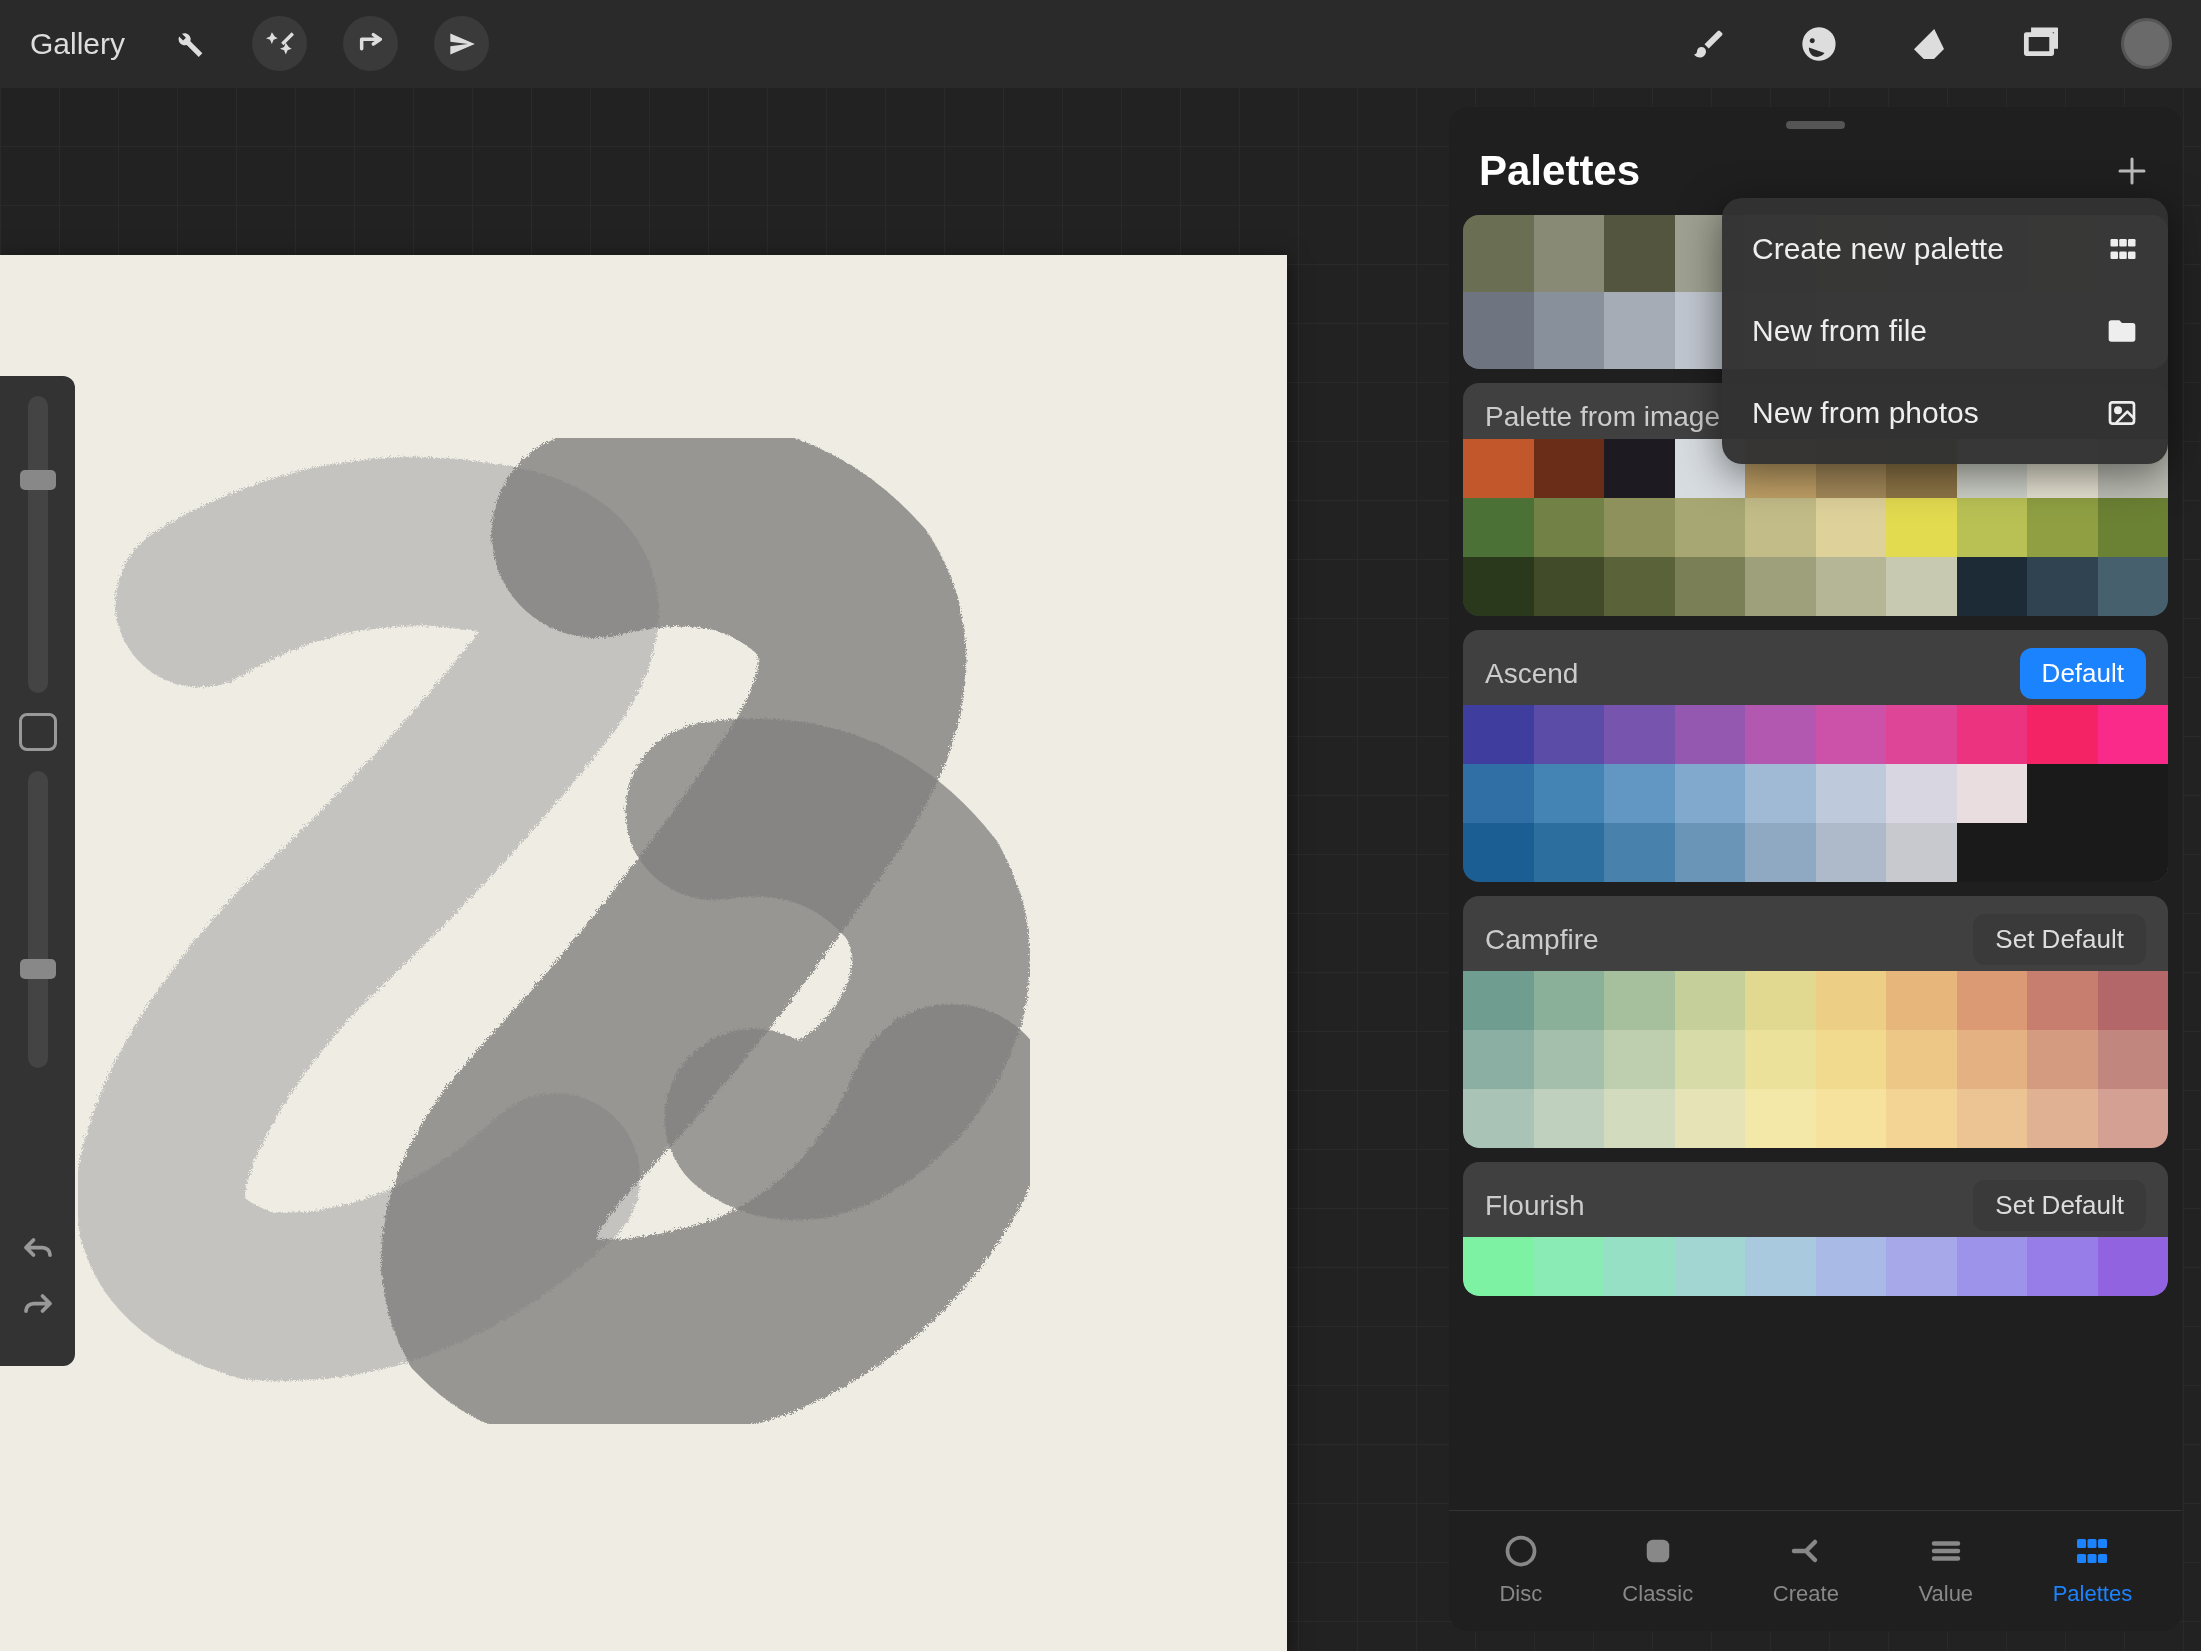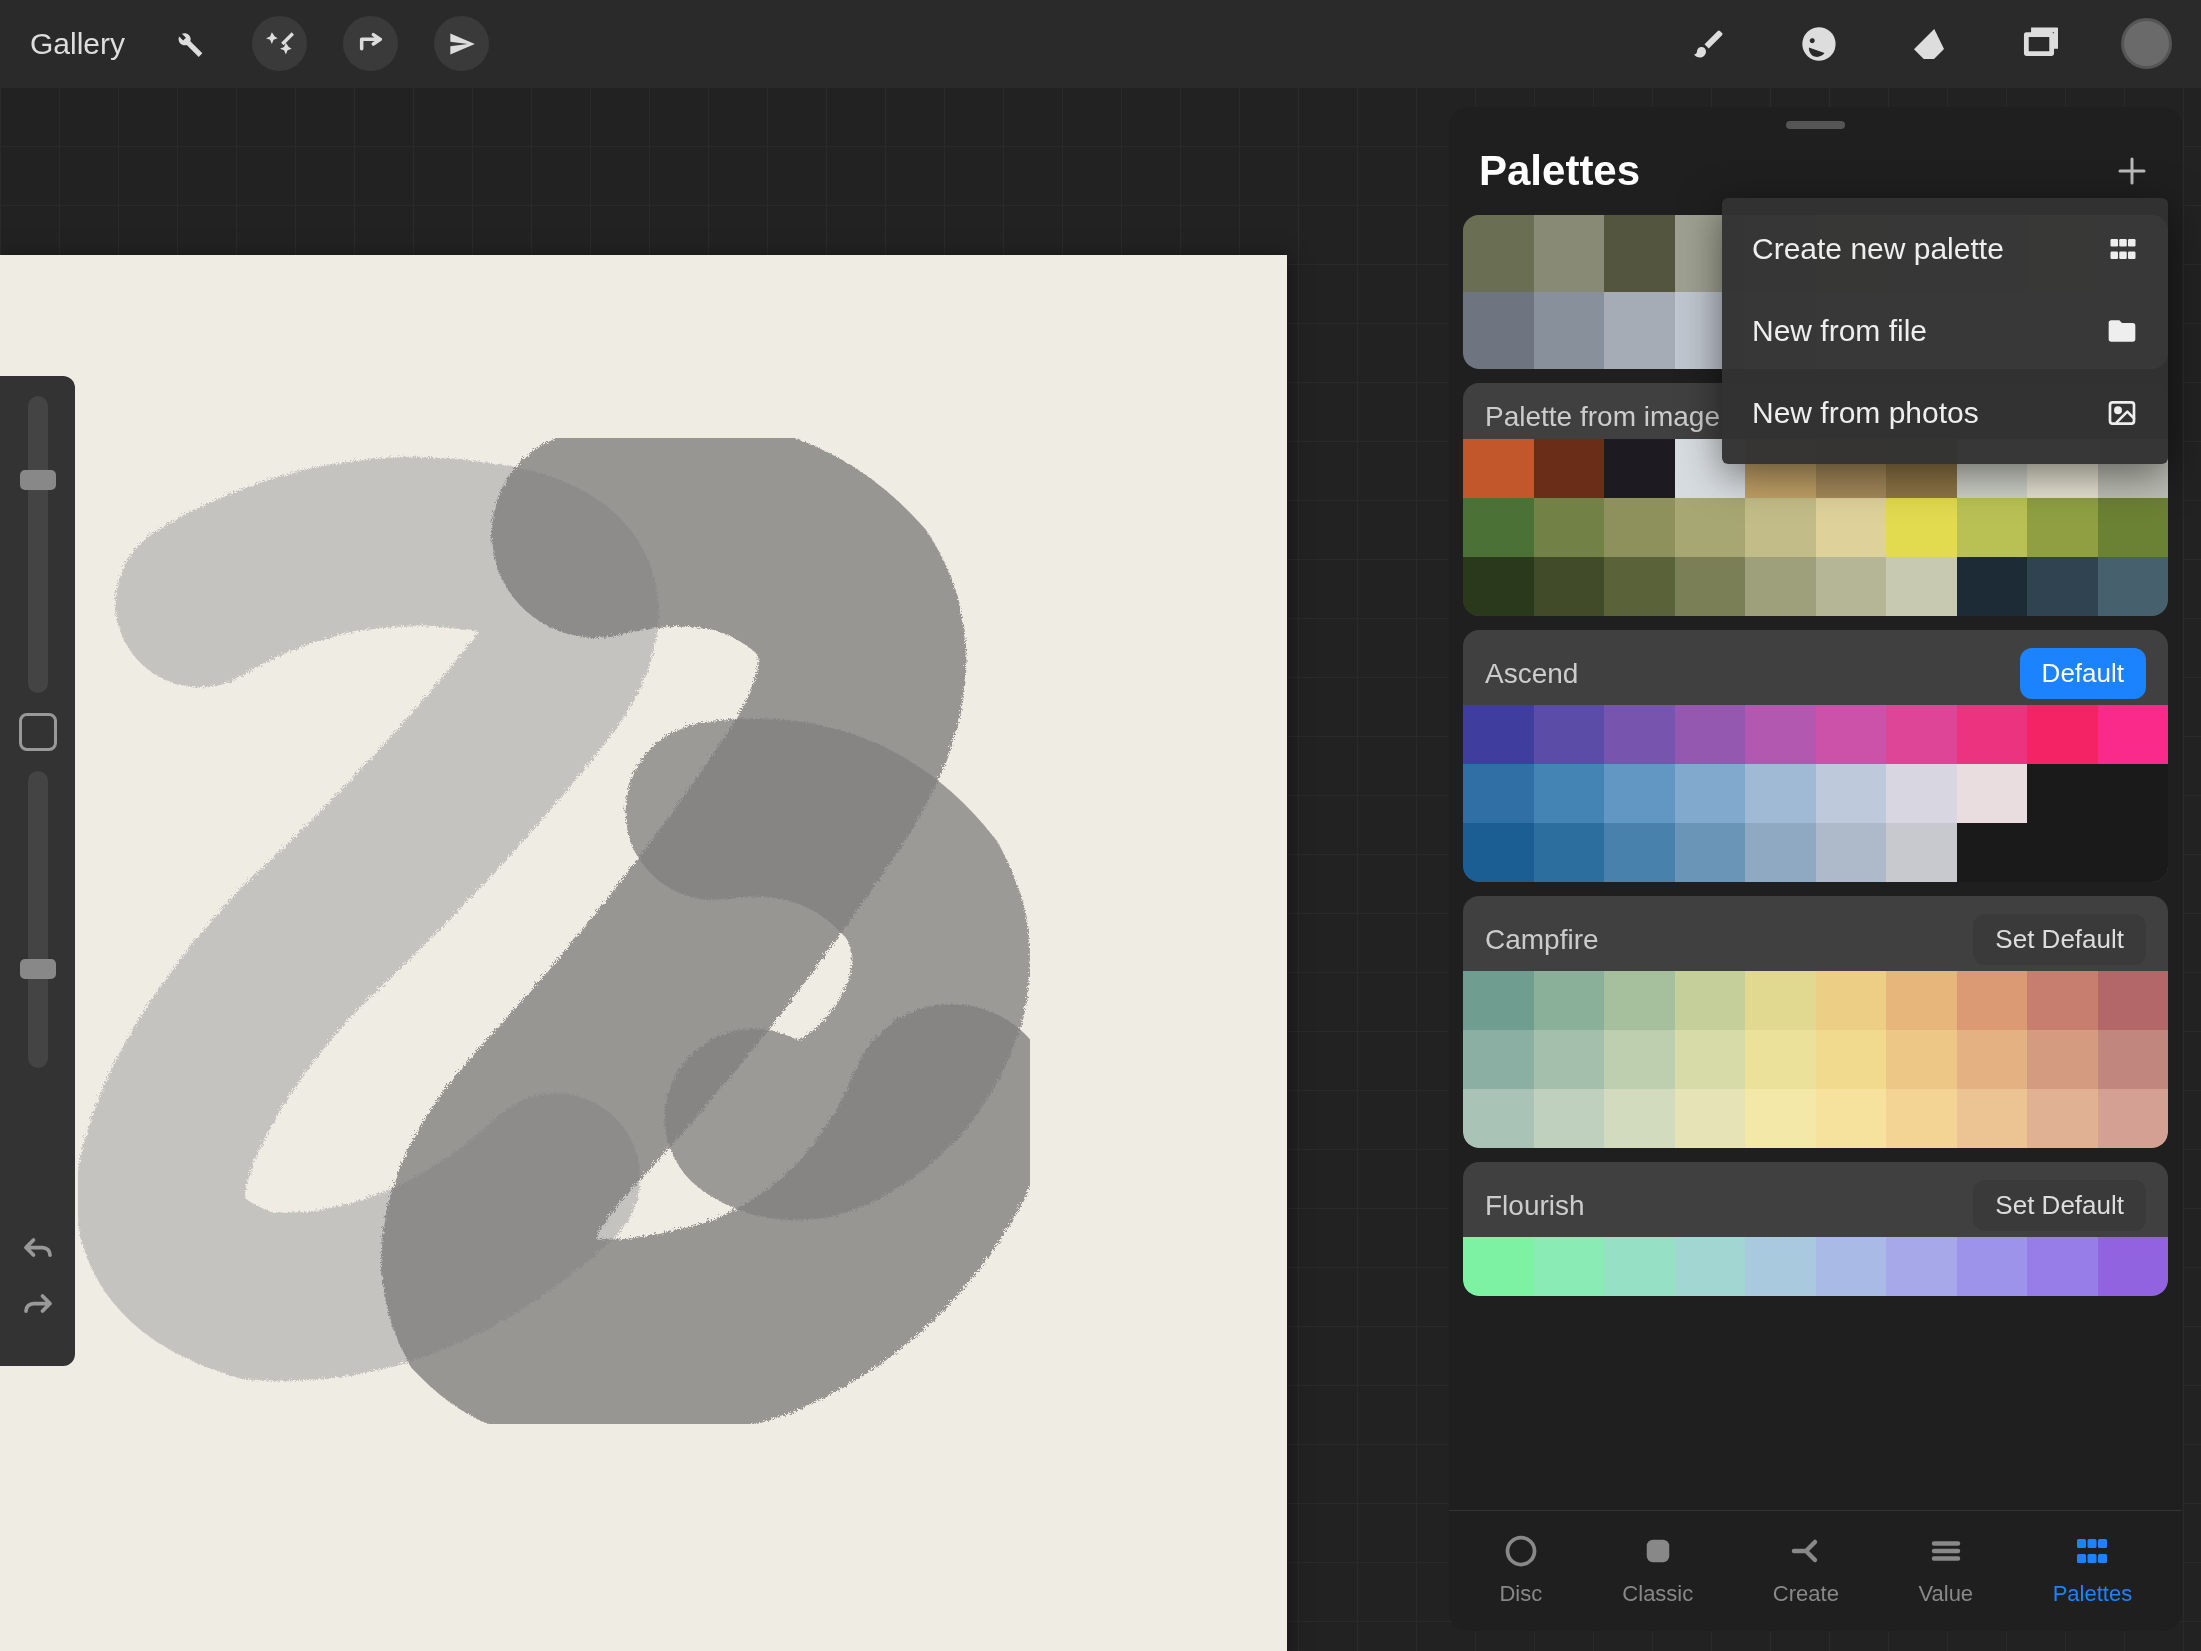--- a/index.html
+++ b/index.html
@@ -171,21 +171,21 @@
 .swatch { width: 100%; height: 100%; }
 .swatch.empty { background: #1a1a1a; }
 
 
 .popover {
   position: absolute;
   top: 198px;
   right: 34px;
   width: 446px;
   background: rgba(50,50,50,0.97);
-  border-radius: 6px;
+  border-radius: 20px;
   padding: 10px 0;
   z-index: 50;
   box-shadow: 0 10px 40px rgba(0,0,0,0.5);
 }
 .popover-item {
   display: flex; align-items: center;
   padding: 24px 30px;
   font-size: 30px;
   color: #eee;
   cursor: pointer;

